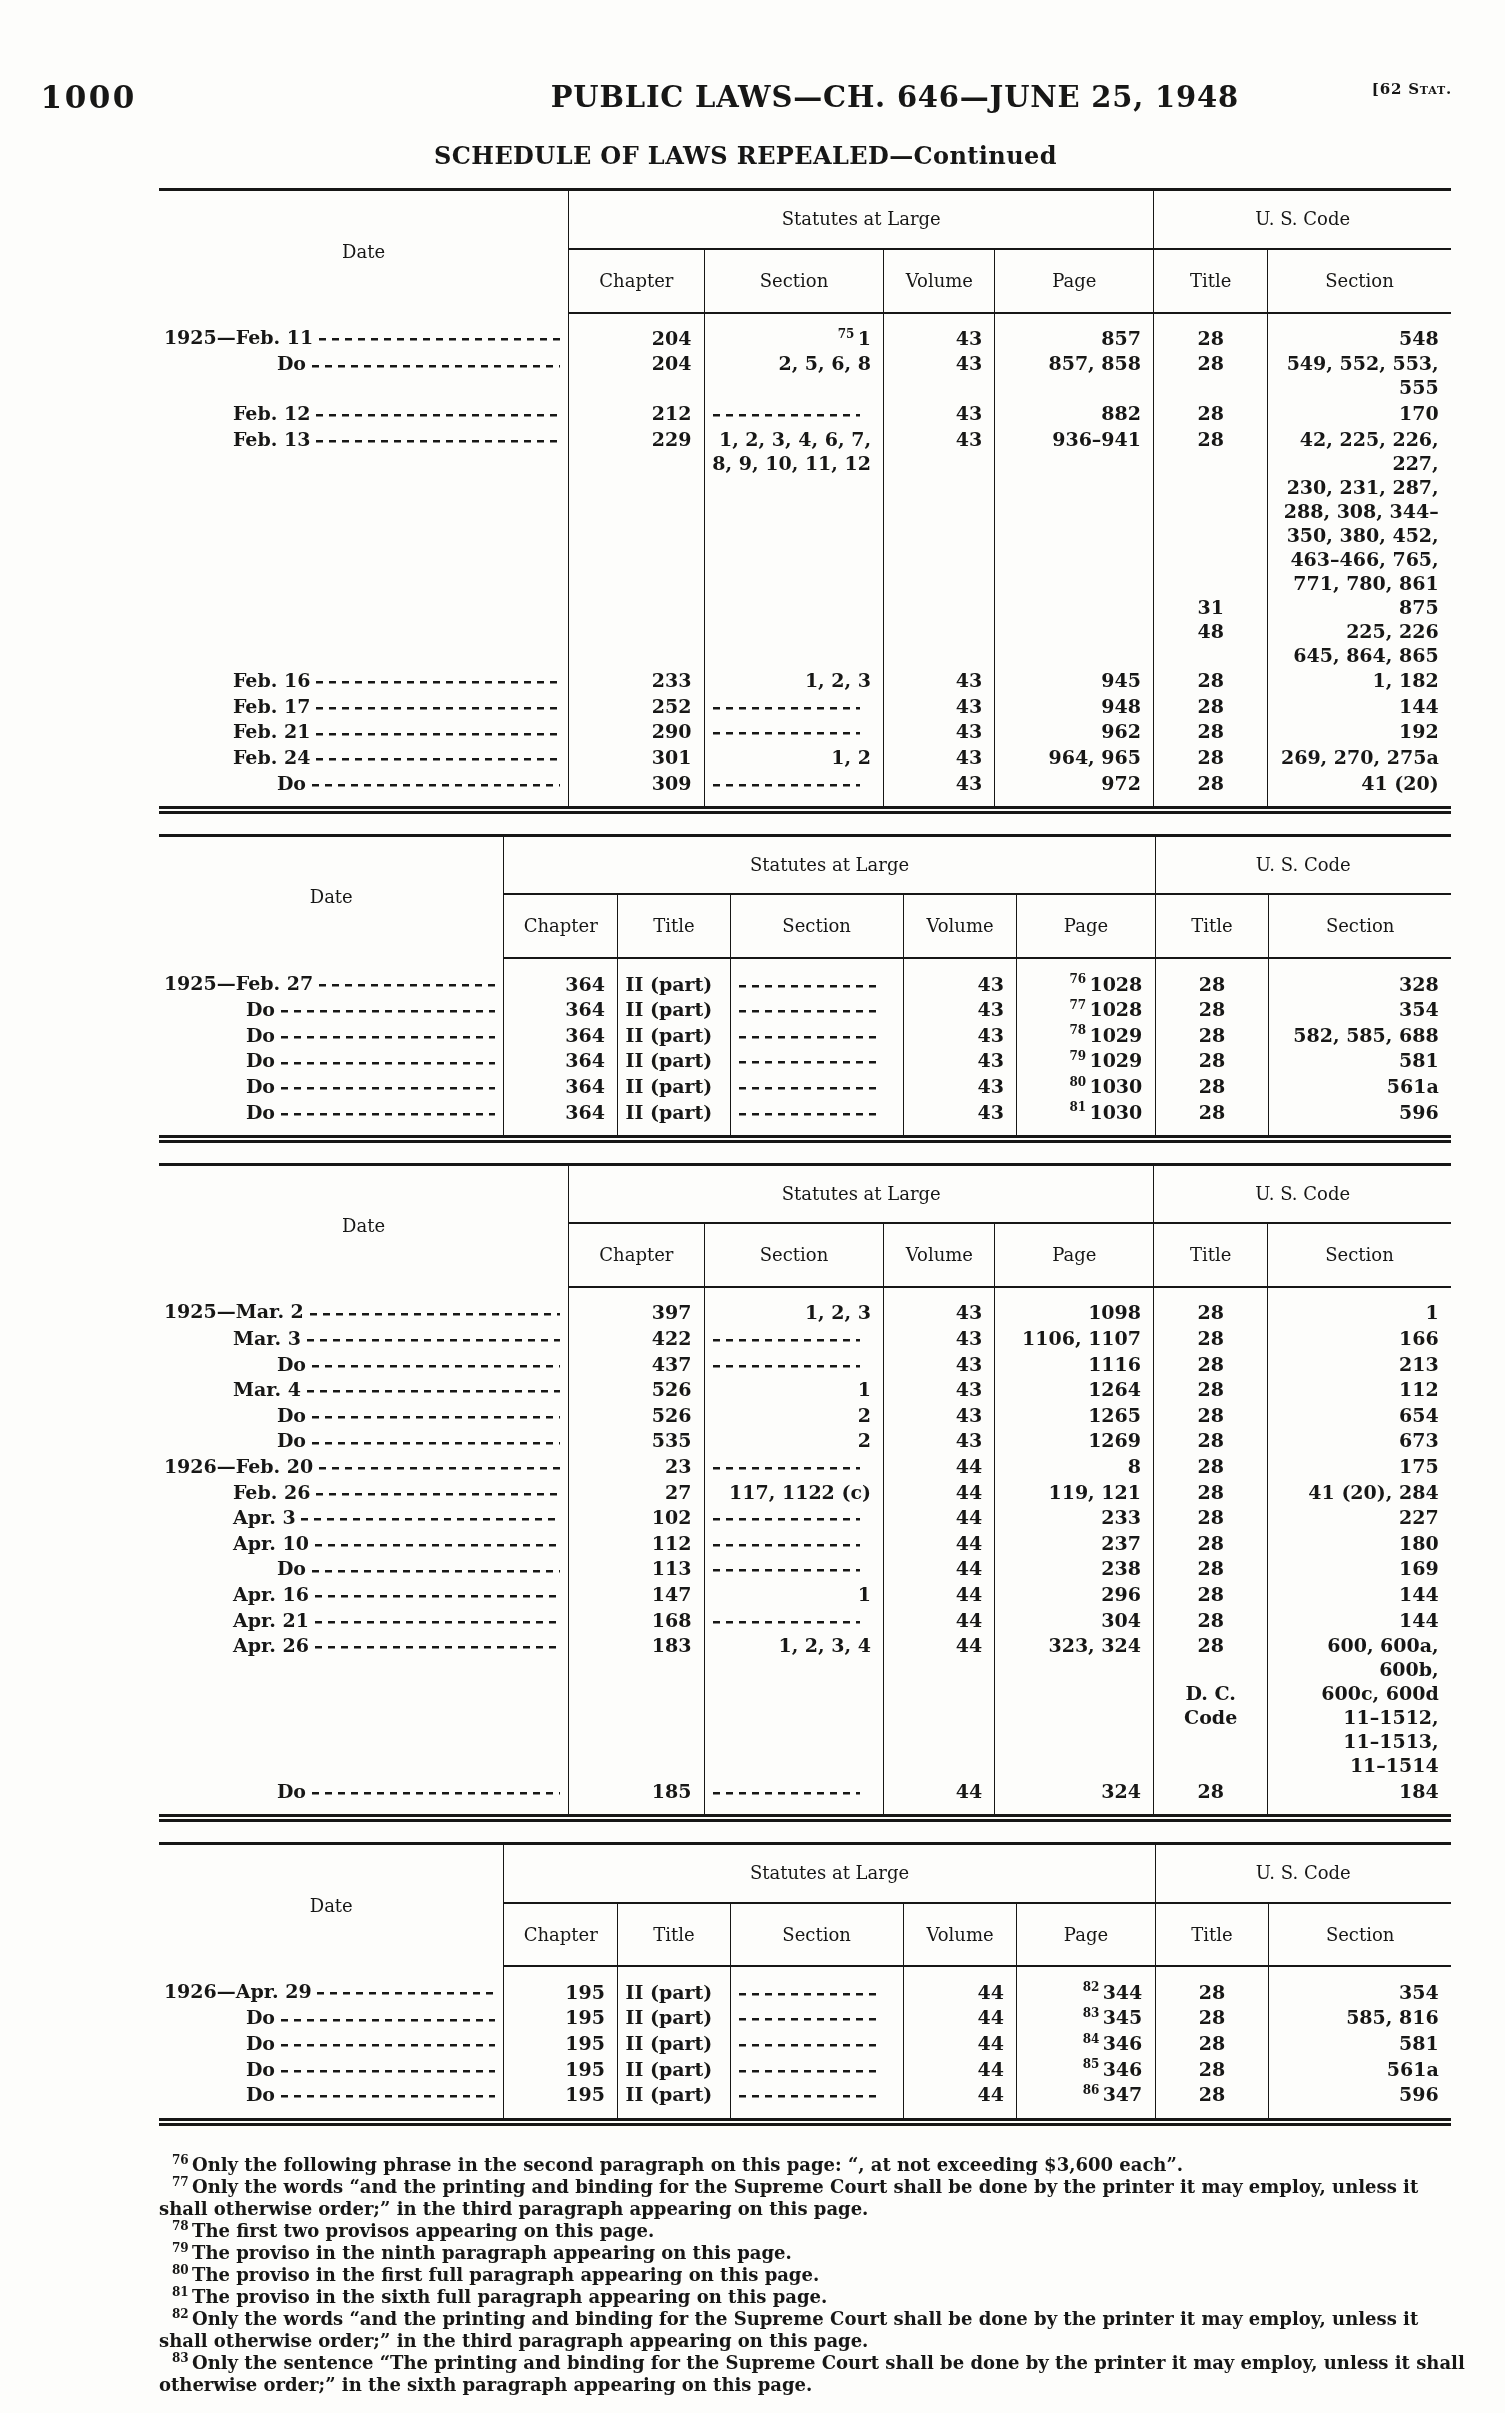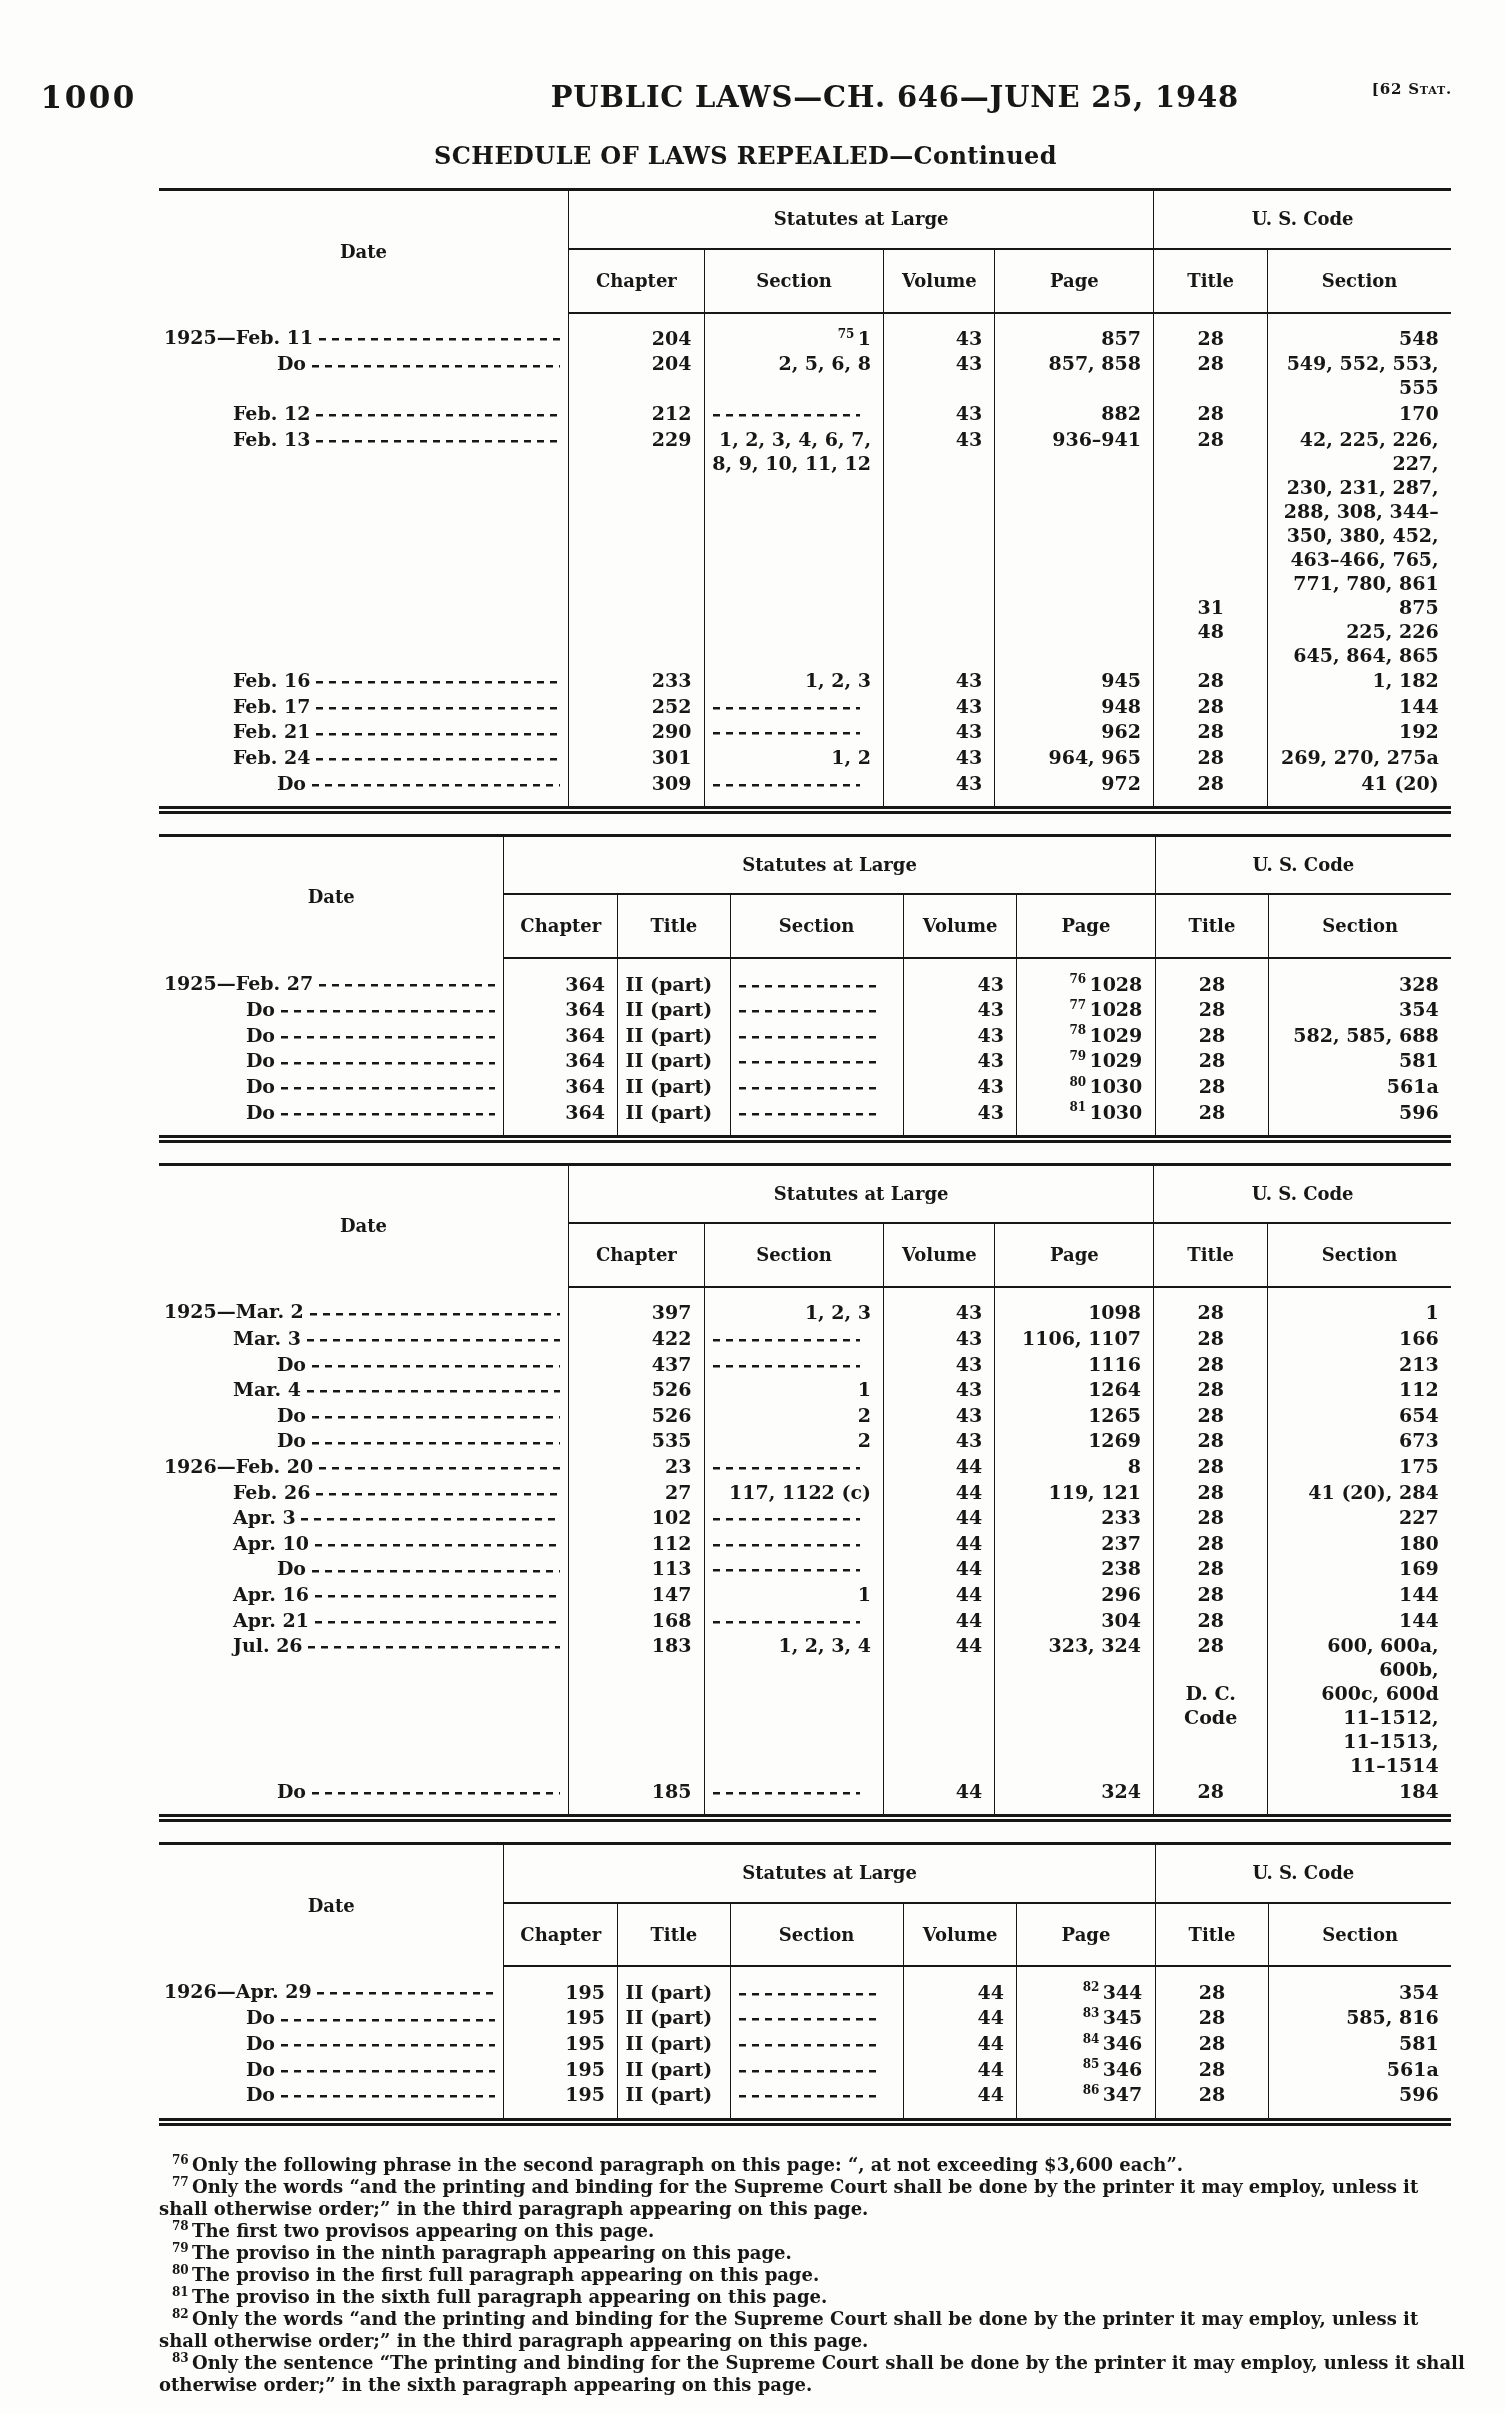--- a/index.html
+++ b/index.html
@@ -18,21 +18,21 @@
 
   .schedtitle { text-align:center; font-size:24px; font-weight:700; letter-spacing:0.4px; margin:21px 0 18px 0; }
 
   .tables { margin-left:120px; width:1292px; }
 
   table.sched {
     width:100%; border-collapse:collapse; table-layout:fixed;
     border-top:3.3px solid #171716; border-bottom:8.2px double #171716;
     font-size:19px; line-height:24px; margin-bottom:19.6px;
   }
-  table.sched th { font-weight:700; text-align:center; vertical-align:middle; padding:4.9px 3.3px; font-size:18px; }
+  table.sched th { font-weight:400; text-align:center; vertical-align:middle; padding:4.9px 3.3px; font-size:18px; }
   tr.r1 th.grp { border-bottom:2.5px solid #171716; height:47px; border-left:1.6px solid #171716; }
   tr.r1 th.dateh { border-left:none; }
   tr.r2 th { border-bottom:2.5px solid #171716; height:52px; border-left:1.6px solid #171716; }
   table.sched tbody td { vertical-align:top; padding:0.8px 0; }
   table.sched tbody td + td { border-left:1.6px solid #171716; }
   table.sched tbody tr:first-child td { padding-top:12.3px; }
   table.sched tbody tr:last-child td { padding-bottom:11.5px; }
 
   .al-r { text-align:right; padding-right:12.3px !important; }
   .al-c { text-align:center; }
@@ -605,21 +605,21 @@
               <div class="dashfill"></div>
             </td>
             <td class="al-r">44</td>
             <td class="al-r">304</td>
             <td class="al-c">28</td>
             <td class="al-r">144</td>
           </tr>
           <tr>
             <td class="dcell ind1">
               <div class="drow">
-                <span class="dtext">Jul. 26</span>
+                <span class="dtext">Apr. 26</span>
                 <span class="dlead"></span>
               </div>
             </td>
             <td class="al-r">183</td>
             <td class="al-r">1, 2, 3, 4</td>
             <td class="al-r">44</td>
             <td class="al-r">323, 324</td>
             <td class="al-c">
               <div class="cline">28</div>
               <div class="cline">&nbsp;</div>

